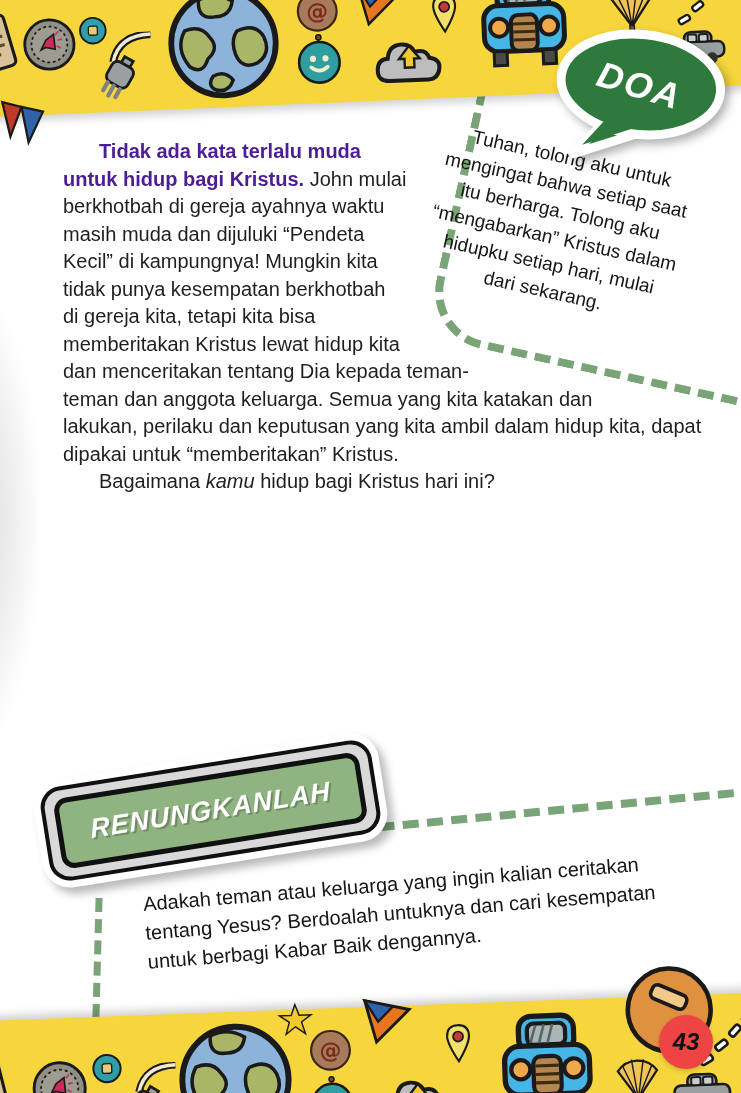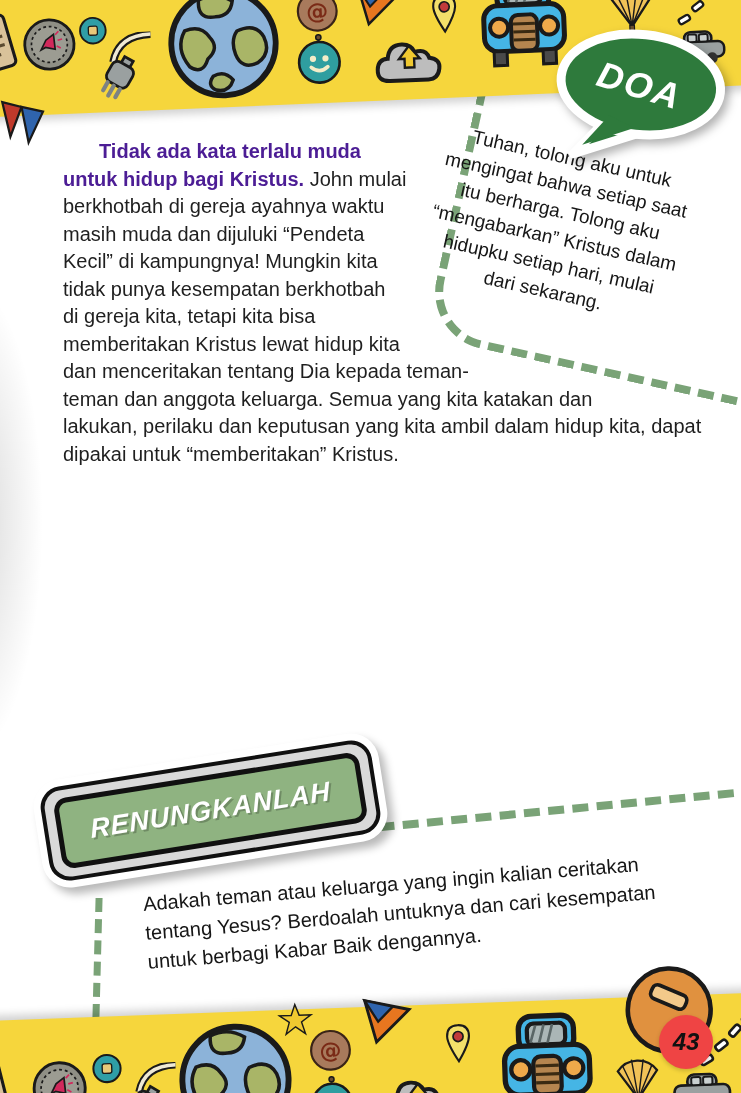--- a/index.html
+++ b/index.html
@@ -231,20 +231,21 @@
       <path d="M74 96 L50 128 L100 106 Z" fill="#2e7a3c"></path>
     </g>
     <text x="102" y="76" transform="rotate(17 102 62)" text-anchor="middle" font-family="Liberation Sans, sans-serif" font-size="36" font-weight="bold" font-style="italic" letter-spacing="2" fill="#ffffff">DOA</text>
   </svg>
 
   <div class="prayer-text">Tuhan, tolong aku untuk mengingat bahwa setiap saat itu berharga. Tolong aku “mengabarkan” Kristus dalam hidupku setiap hari, mulai dari sekarang.</div>
 
   <div class="article">
     <div class="bubble-spacer"></div>
     <p><span class="lead">Tidak ada kata terlalu muda untuk hidup bagi Kristus.</span> <span>John mulai berkhotbah di gereja ayahnya waktu masih muda dan dijuluki “Pendeta Kecil” di kampungnya! Mungkin kita tidak punya kesempatan berkhotbah di gereja kita, tetapi kita bisa memberitakan Kristus lewat hidup kita dan menceritakan tentang Dia kepada teman-teman dan anggota keluarga. Semua yang kita katakan dan lakukan, perilaku dan keputusan yang kita ambil dalam hidup kita, dapat dipakai untuk “memberitakan” Kristus.</span></p>
+    <p><span>Bagaimana </span><i>kamu</i><span> hidup bagi Kristus hari ini?</span></p>
   </div>
 
   <div class="dash-h"></div>
   <div class="dash-v"></div>
 
   <div class="stamp">
     <div class="stamp-outer">
       <div class="stamp-mid">
         <div class="stamp-inner">
           <span class="stamp-label">RENUNGKANLAH</span>

